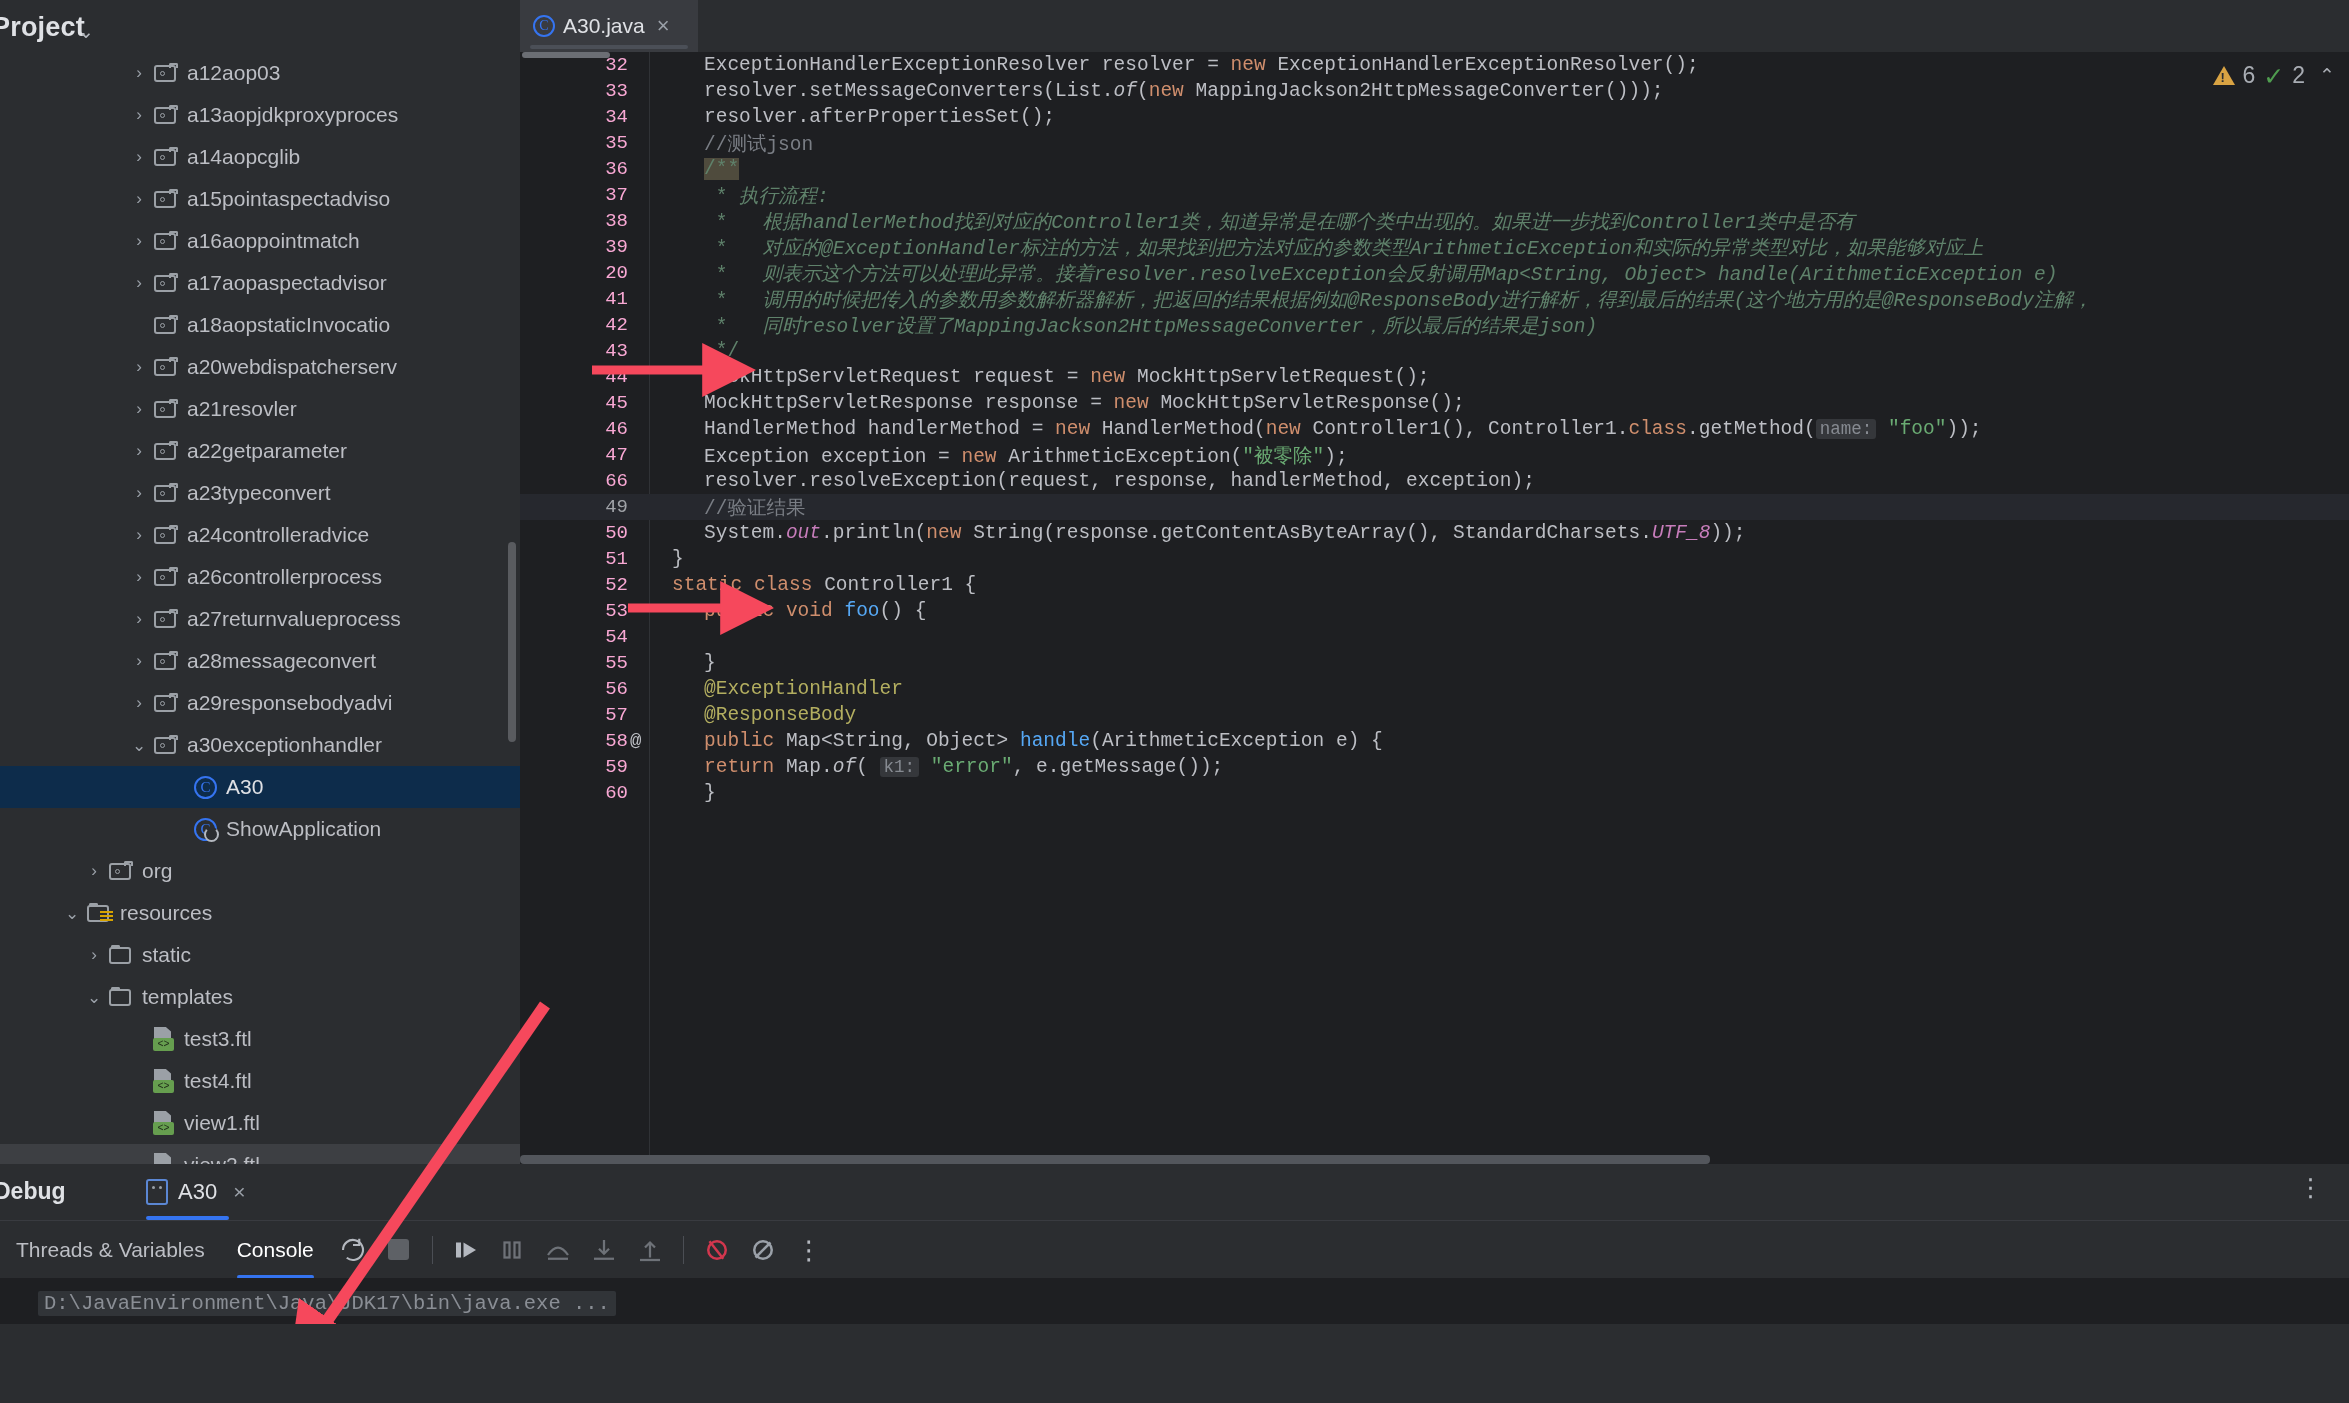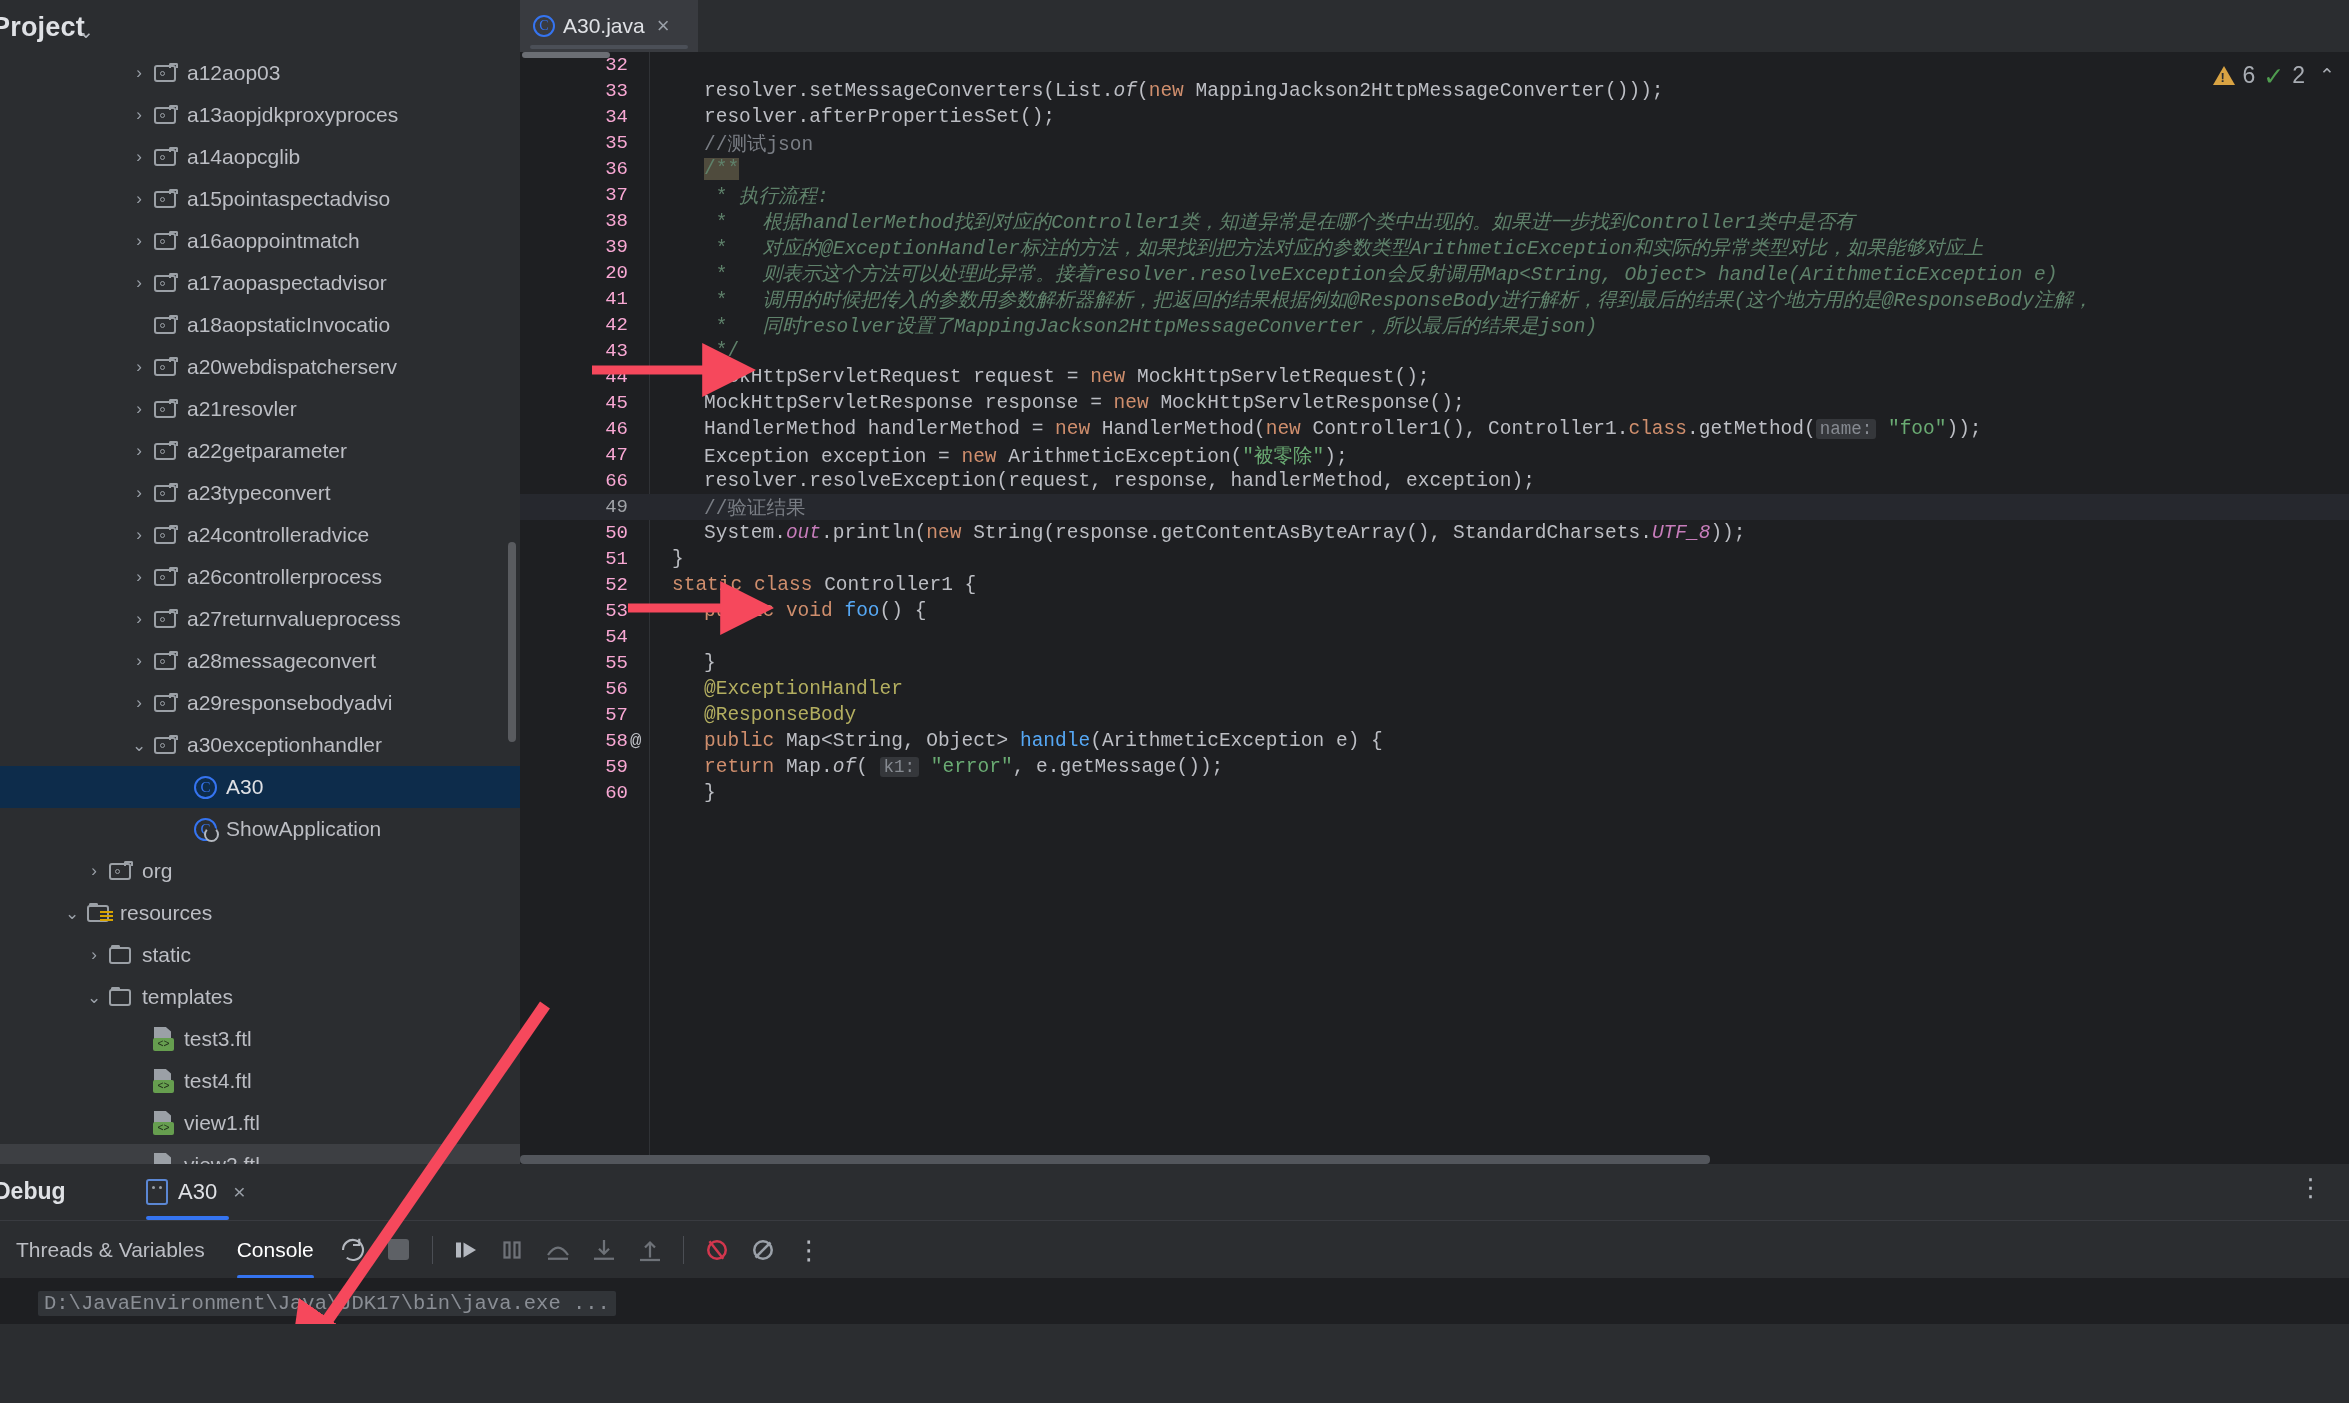--- a/index.html
+++ b/index.html
@@ -541,21 +541,21 @@
         </div>
       </div>
     <div class="side-scroll"></div>
   </div>
 
   <div class="editor">
     <div class="gutter"></div>
     <div class="gutter-sep"></div>
     <div class="edit-hscroll"></div>
     <div class="code-area" id="code-area">
-        <div class="line"><span class="ln">32</span></div>
+        <div class="line"><span class="ln">32</span><span class="code" style="padding-left: 32px;"><span class="id">ExceptionHandlerExceptionResolver resolver = </span><span class="kw">new</span><span class="id"> ExceptionHandlerExceptionResolver();</span></span></div>
         <div class="line"><span class="ln">33</span><span class="code" style="padding-left: 32px;"><span class="id">resolver.setMessageConverters(List.</span><span class="stt">of</span><span class="id">(</span><span class="kw">new</span><span class="id"> MappingJackson2HttpMessageConverter()));</span></span></div>
         <div class="line"><span class="ln">34</span><span class="code" style="padding-left: 32px;"><span class="id">resolver.afterPropertiesSet();</span></span></div>
         <div class="line"><span class="ln">35</span><span class="code" style="padding-left: 32px;"><span class="cmt">//测试json</span></span></div>
         <div class="line"><span class="ln">36</span><span class="code" style="padding-left: 32px;"><span class="doc-b hl-doc">/**</span></span></div>
         <div class="line"><span class="ln">37</span><span class="code" style="padding-left: 32px;"><span class="doc-b"> * </span><span class="doc">执行流程:</span></span></div>
         <div class="line"><span class="ln">38</span><span class="code" style="padding-left: 32px;"><span class="doc-b"> * </span><span class="doc">  根据handlerMethod找到对应的Controller1类，知道异常是在哪个类中出现的。如果进一步找到Controller1类中是否有</span></span></div>
         <div class="line"><span class="ln">39</span><span class="code" style="padding-left: 32px;"><span class="doc-b"> * </span><span class="doc">  对应的@ExceptionHandler标注的方法，如果找到把方法对应的参数类型ArithmeticException和实际的异常类型对比，如果能够对应上</span></span></div>
         <div class="line"><span class="ln">20</span><span class="code" style="padding-left: 32px;"><span class="doc-b"> * </span><span class="doc">  则表示这个方法可以处理此异常。接着resolver.resolveException会反射调用Map&lt;String, Object&gt; handle(ArithmeticException e)</span></span></div>
         <div class="line"><span class="ln">41</span><span class="code" style="padding-left: 32px;"><span class="doc-b"> * </span><span class="doc">  调用的时候把传入的参数用参数解析器解析，把返回的结果根据例如@ResponseBody进行解析，得到最后的结果(这个地方用的是@ResponseBody注解，</span></span></div>
         <div class="line"><span class="ln">42</span><span class="code" style="padding-left: 32px;"><span class="doc-b"> * </span><span class="doc">  同时resolver设置了MappingJackson2HttpMessageConverter，所以最后的结果是json)</span></span></div>

